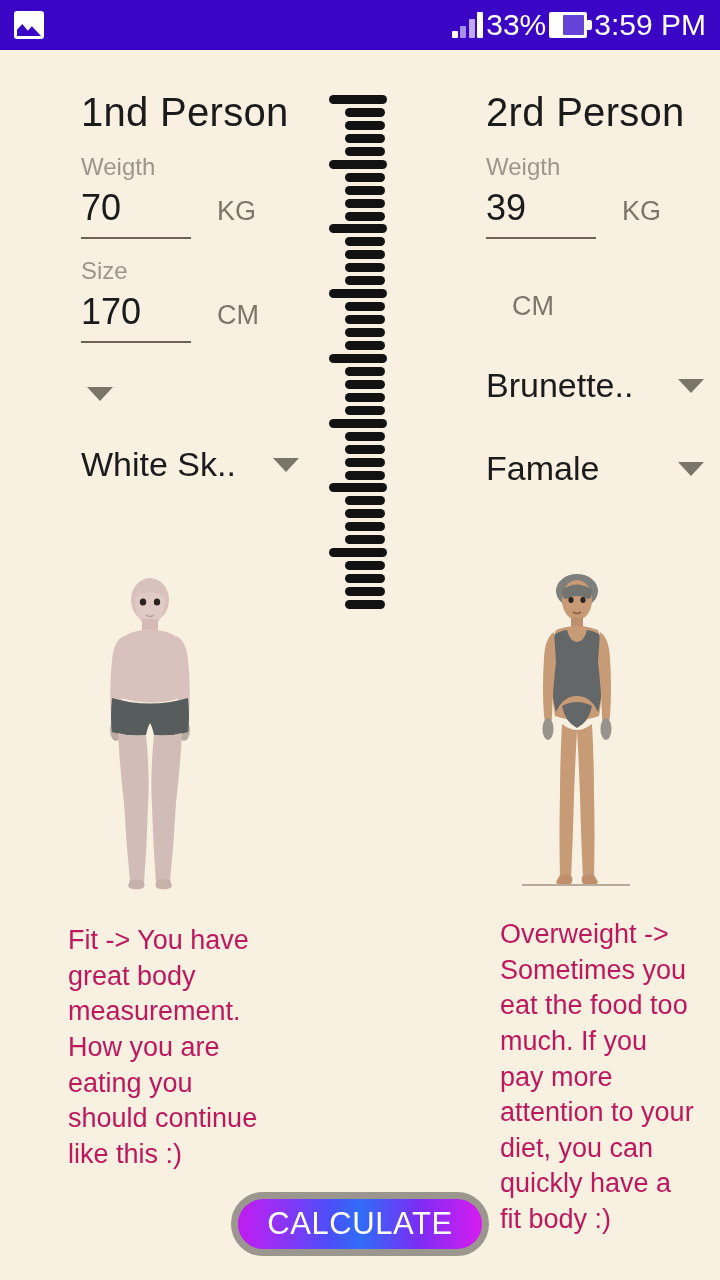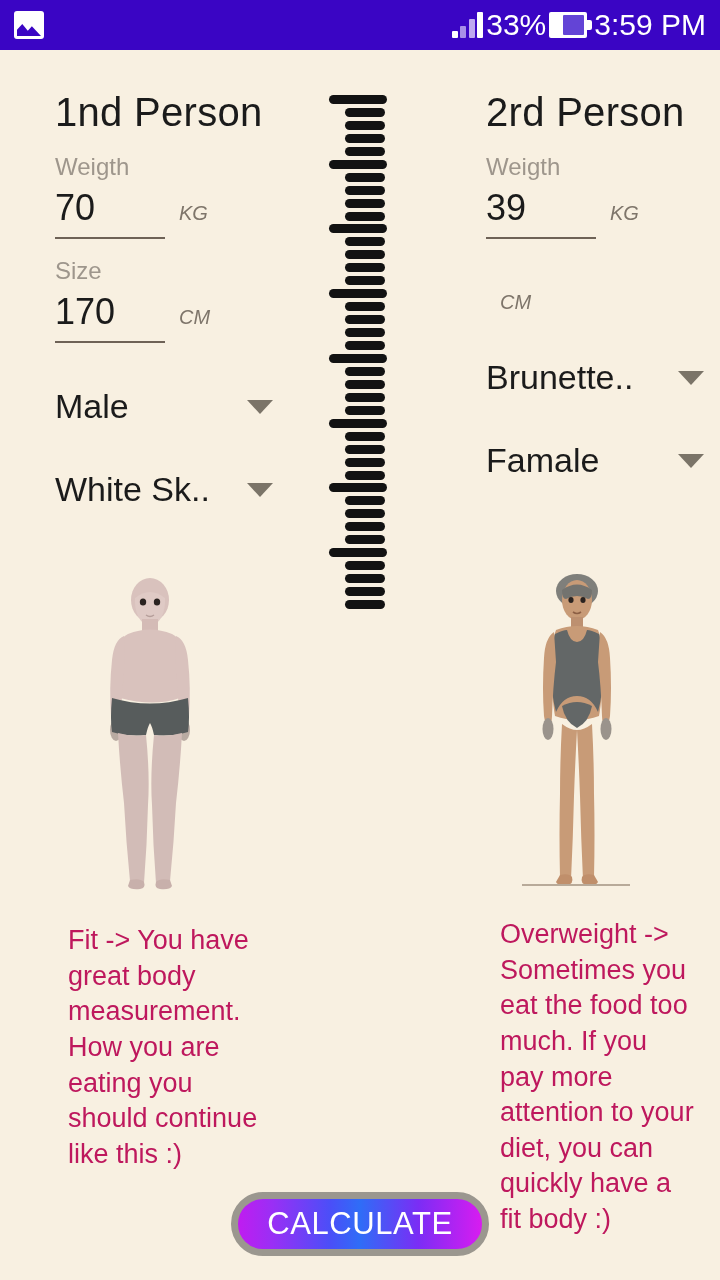--- a/index.html
+++ b/index.html
@@ -42,32 +42,32 @@
   }
   .battery:after{
     content:""; position:absolute; right:-5px; top:8px; width:5px; height:10px;
     background:#ffffff; border-radius:0 2px 2px 0;
   }
   .battery-fill{ height:100%; width:66%; margin-left:auto; background:#6344d6; border-radius:1px; }
   .sb-time{ color:#fff; font-size:30px; margin-left:4px; }
 
   
   .col{ position:absolute; top:50px; width:300px; }
-  .col-left{ left:0;   padding-left:55px; }
+  .col-left{ left:0;   padding-left:81px; }
   .col-right{ left:420px; padding-left:66px; }
 
   .person-title{ font-size:40px; color:#1b1b1b; margin-top:40px; letter-spacing:.3px; }
   .field-label{ font-size:24px; color:#9e968c; margin-top:18px; }
   .field-row{ display:flex; align-items:baseline; margin-top:6px; }
   .field-value{
     font-size:36px; color:#1b1b1b; min-width:110px;
     padding-bottom:8px;
   }
   .field-value.underlined{ border-bottom:2px solid #6e6256; }
-  .field-unit{ font-size:20px; color:#7e756a; margin-left:14px;font-style:italic; }
+  .field-unit{ font-size:27px; color:#7e756a; margin-left:26px; }
 
   .spacer-size{ height:46px; }
 
   .select-row{
     display:flex; align-items:center; width:218px;
     margin-top:44px;
   }
   .select-text{ font-size:34px; color:#1b1b1b; flex:1; white-space:nowrap; }
   .caret{
     width:0; height:0;
@@ -145,21 +145,20 @@
       <div class="field-unit">KG</div>
     </div>
 
     <div class="field-label">Size</div>
     <div class="field-row">
       <div class="field-value underlined">170</div>
       <div class="field-unit">CM</div>
     </div>
 
     <div class="select-row">
-      <div class="select-text">Male</div>
       <div class="caret"></div>
     </div>
 
     <div class="select-row">
       <div class="select-text">White Sk..</div>
       <div class="caret"></div>
     </div>
   </div>
 
   <div class="col col-right">

